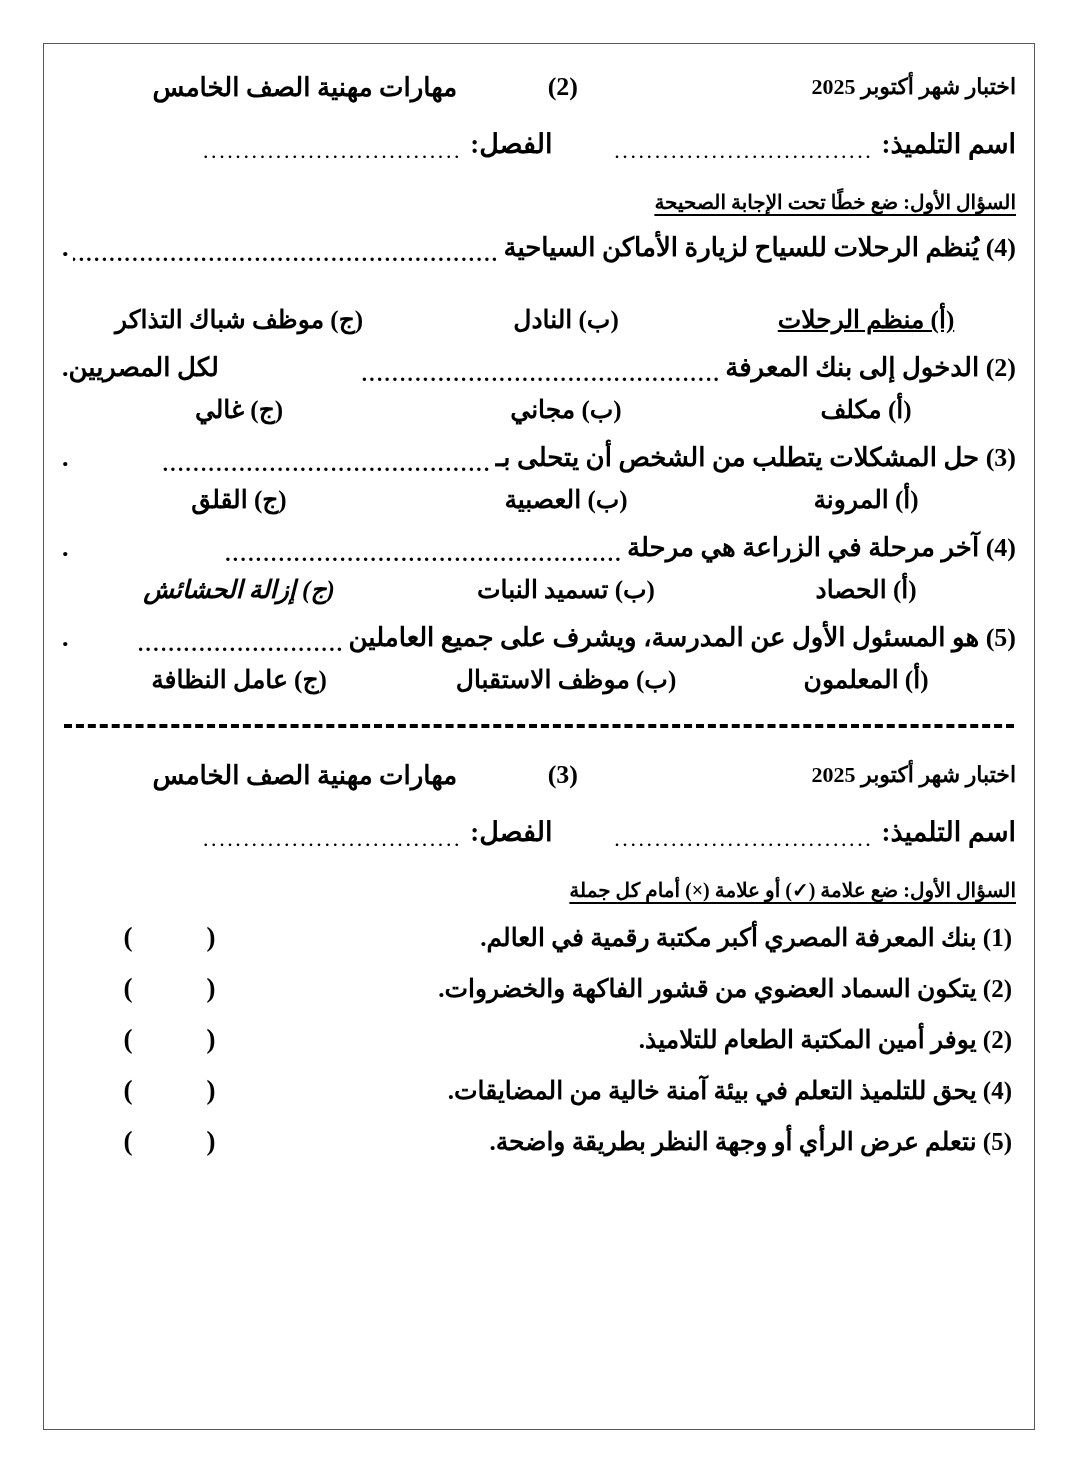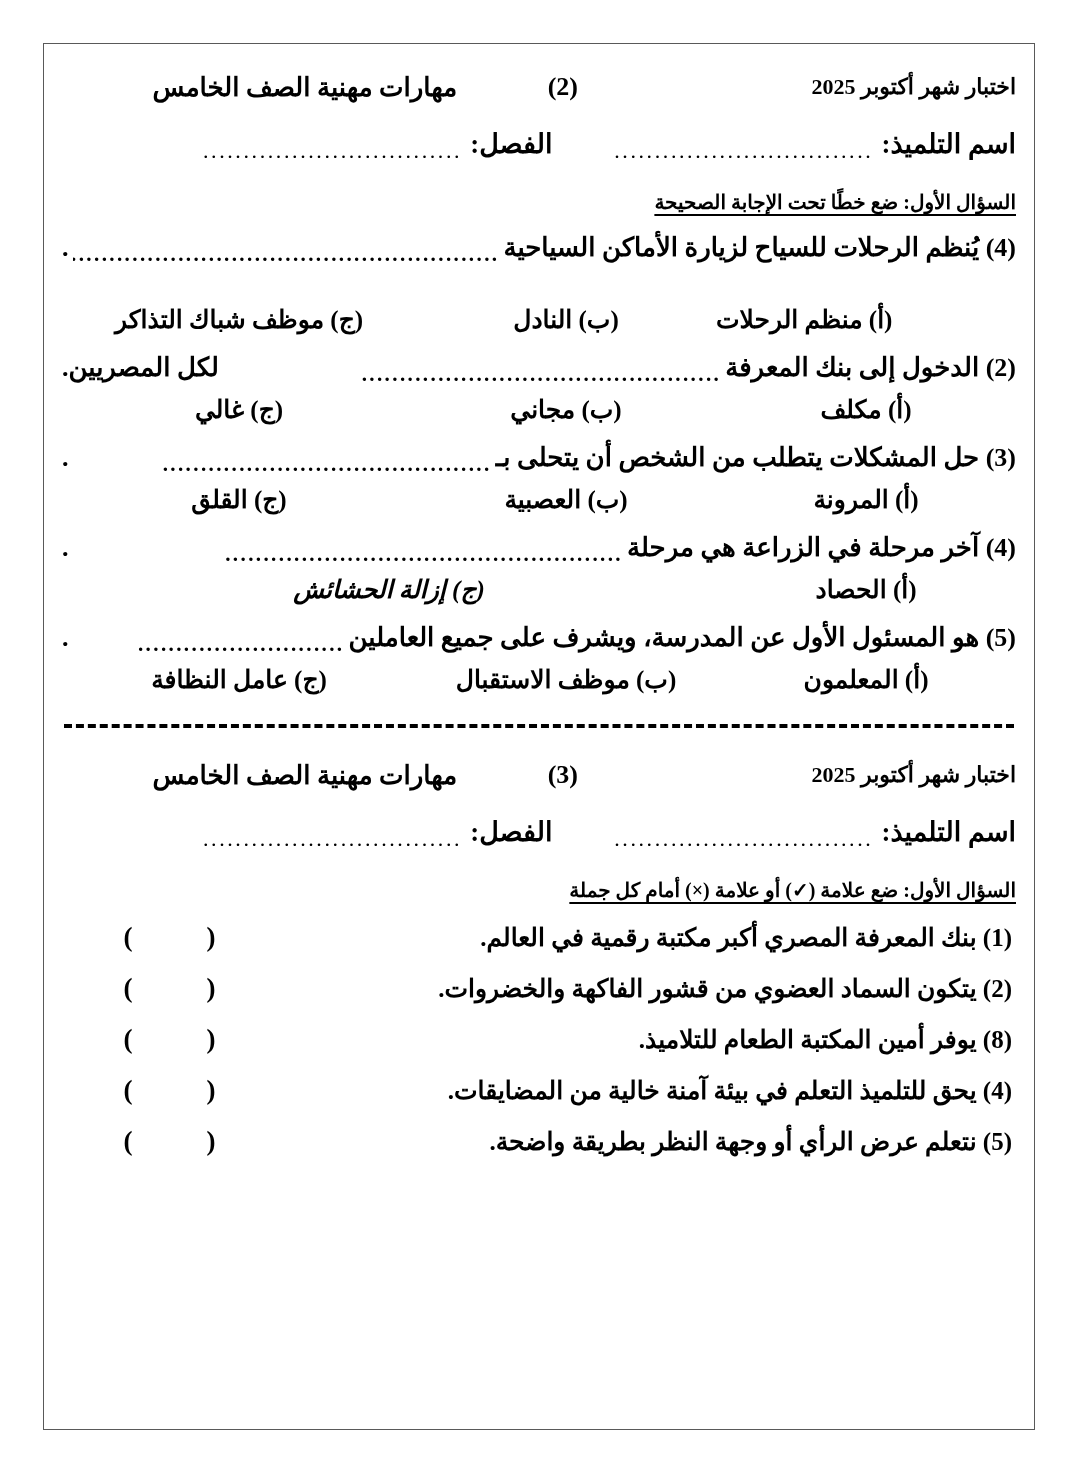--- a/index.html
+++ b/index.html
@@ -214,21 +214,21 @@
     <div class="section-heading">
       <span class="underlined">السؤال الأول: ضع خطًا تحت الإجابة الصحيحة</span>
     </div>
 
     <div class="q-line">
       <div class="q-text">(4) يُنظم الرحلات للسياح لزيارة الأماكن السياحية</div>
       <div class="q-dots">..............................................................</div>
       <div class="q-tail">.</div>
     </div>
     <div class="opt-line" style="justify-content:flex-start;">
-      <div class="opt" style="flex:0 0 300px;text-align:left;">(أ) منظم الرحلات</div>
+      <div class="opt" style="flex:0 0 300px;text-align:center;text-decoration:underline;">(أ) منظم الرحلات</div>
       <div class="opt" style="flex:0 0 300px;text-align:center;margin-top:30px;">(ب) النادل</div>
       <div class="opt" style="flex:1 1 auto;text-align:center;">(ج) موظف شباك التذاكر</div>
     </div>
 
     <div class="q-line">
       <div class="q-text">(2) الدخول إلى بنك المعرفة</div>
       <div class="q-dots">...............................................</div>
       <div class="q-tail">لكل المصريين.</div>
     </div>
     <div class="opt-line">
@@ -248,20 +248,21 @@
       <div class="opt" style="flex:1 1 auto;text-align:center;">(ج) القلق</div>
     </div>
 
     <div class="q-line">
       <div class="q-text">(4) آخر مرحلة في الزراعة هي مرحلة</div>
       <div class="q-dots">....................................................</div>
       <div class="q-tail">.</div>
     </div>
     <div class="opt-line">
       <div class="opt" style="flex:0 0 300px;text-align:center;">(أ) الحصاد</div>
+      <div class="opt" style="flex:0 0 300px;text-align:center;">(ب) تسميد النبات</div>
       <div class="opt" style="flex:1 1 auto;text-align:center;font-style:italic;">(ج) إزالة الحشائش</div>
     </div>
 
     <div class="q-line">
       <div class="q-text">(5) هو المسئول الأول عن المدرسة، ويشرف على جميع العاملين</div>
       <div class="q-dots">...........................</div>
       <div class="q-tail">.</div>
     </div>
     <div class="opt-line">
       <div class="opt" style="flex:0 0 300px;text-align:center;font-family:Liberation Serif, serif;">(أ) المعلمون</div>
@@ -291,21 +292,21 @@
 
     <div class="tf-line">
       <div class="tf-statement">(1) بنك المعرفة المصري أكبر مكتبة رقمية في العالم.</div>
       <div class="tf-brackets">(<span class="br-space"></span>)</div>
     </div>
     <div class="tf-line">
       <div class="tf-statement">(2) يتكون السماد العضوي من قشور الفاكهة والخضروات.</div>
       <div class="tf-brackets">(<span class="br-space"></span>)</div>
     </div>
     <div class="tf-line">
-      <div class="tf-statement">(8) يوفر أمين المكتبة الطعام للتلاميذ.</div>
+      <div class="tf-statement">(2) يوفر أمين المكتبة الطعام للتلاميذ.</div>
       <div class="tf-brackets">(<span class="br-space"></span>)</div>
     </div>
     <div class="tf-line">
       <div class="tf-statement">(4) يحق للتلميذ التعلم في بيئة آمنة خالية من المضايقات.</div>
       <div class="tf-brackets">(<span class="br-space"></span>)</div>
     </div>
     <div class="tf-line">
       <div class="tf-statement">(5) نتعلم عرض الرأي أو وجهة النظر بطريقة واضحة.</div>
       <div class="tf-brackets">(<span class="br-space"></span>)</div>
     </div>

